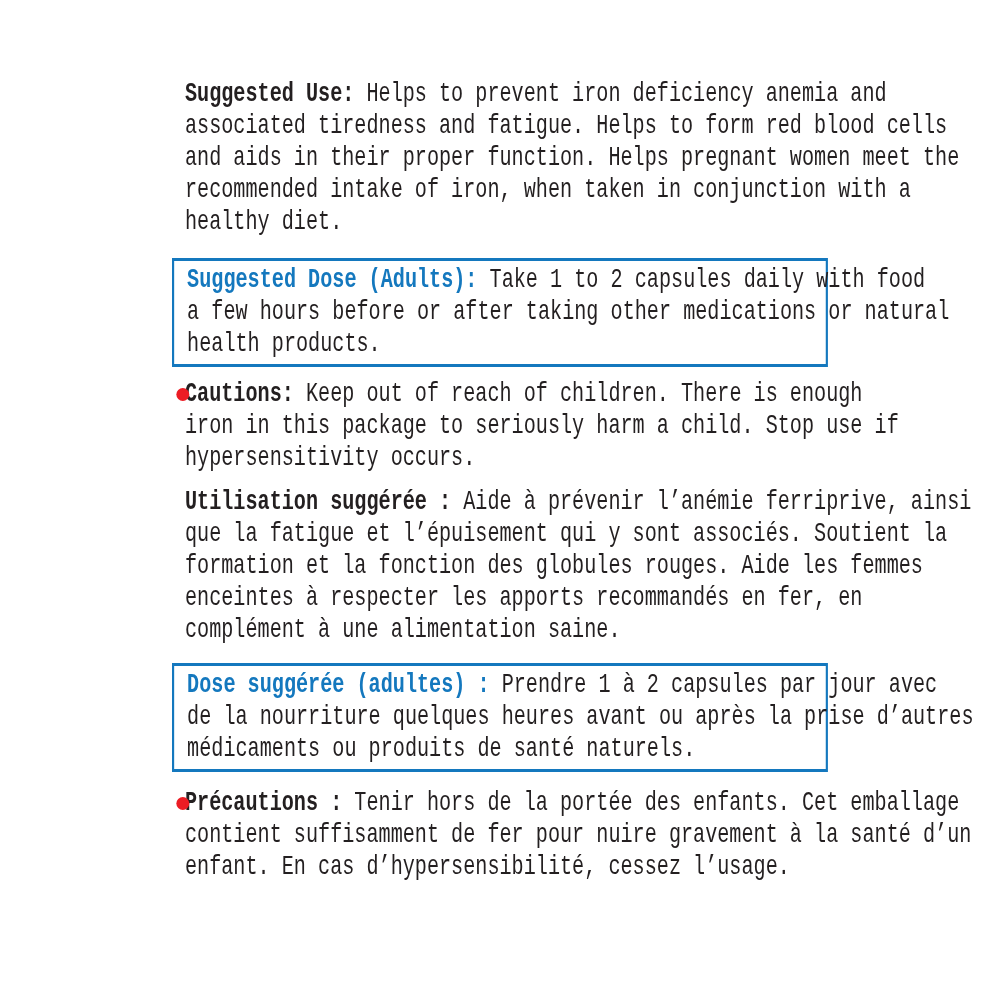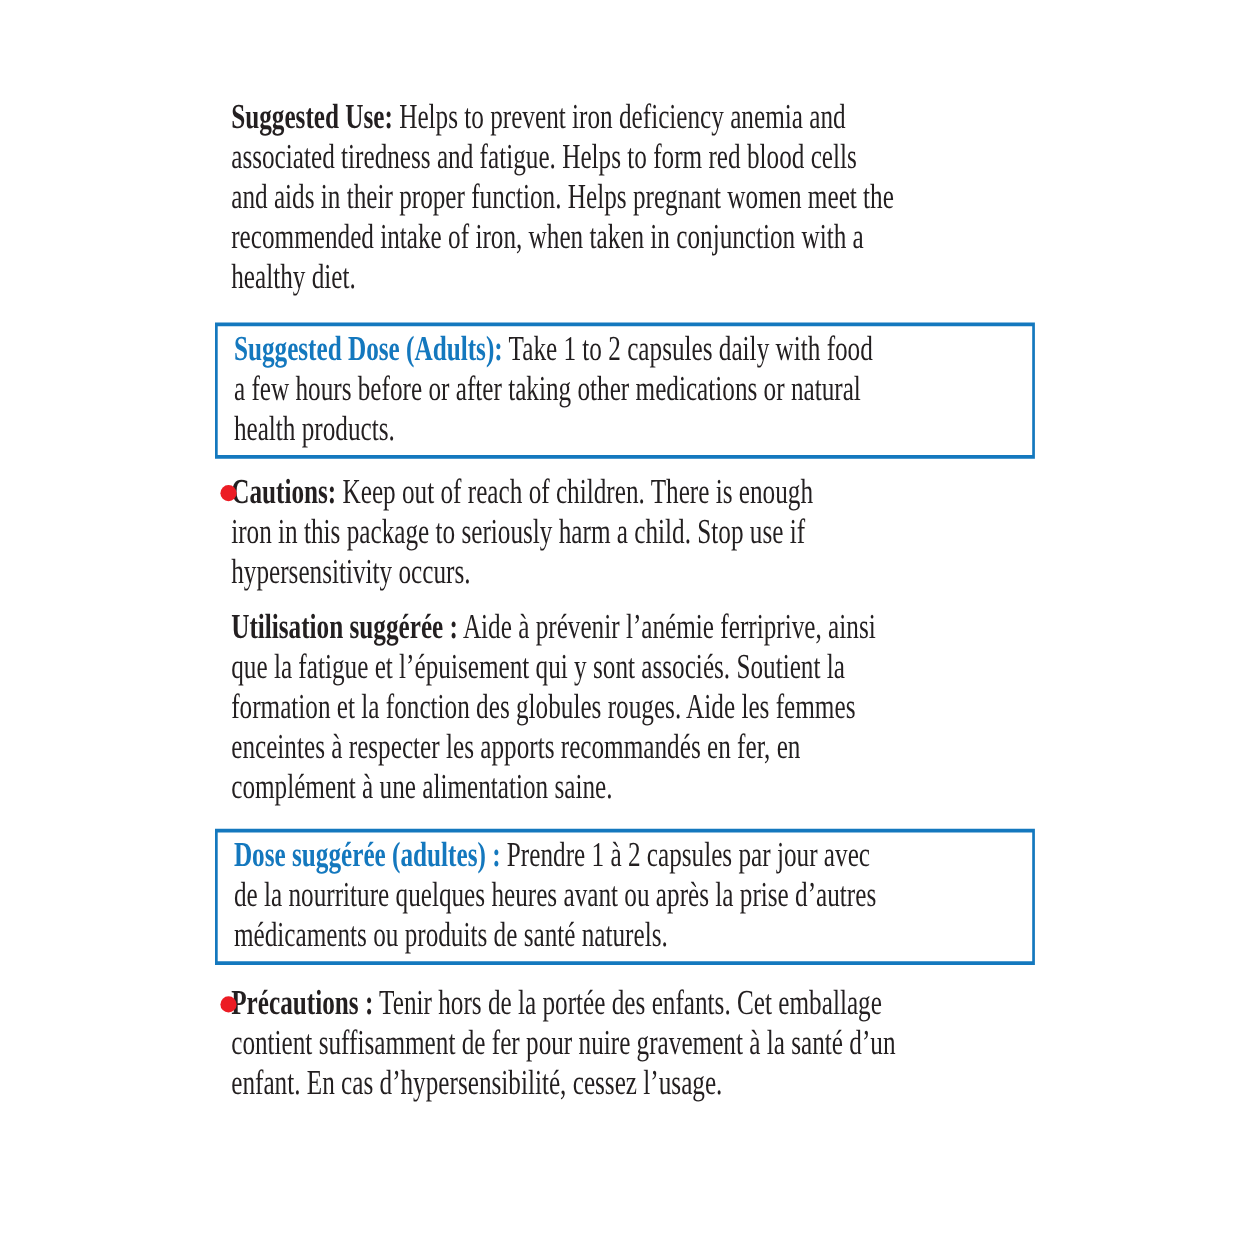--- a/index.html
+++ b/index.html
@@ -6,21 +6,21 @@
     margin: 0;
     padding: 0;
     background: #ffffff;
   }
   .page {
     position: relative;
     width: 1000px;
     height: 888px;
     background: #ffffff;
     overflow: hidden;
-    font-family: Liberation Serif, serif;
+    font-family: Liberation Mono, monospace;
   }
   
   .label-column {
     position: absolute;
     left: 172px;
     top: 0;
     width: 930px;
     height: 1000px;
     transform: scaleX(0.72);
     transform-origin: 0 0;

